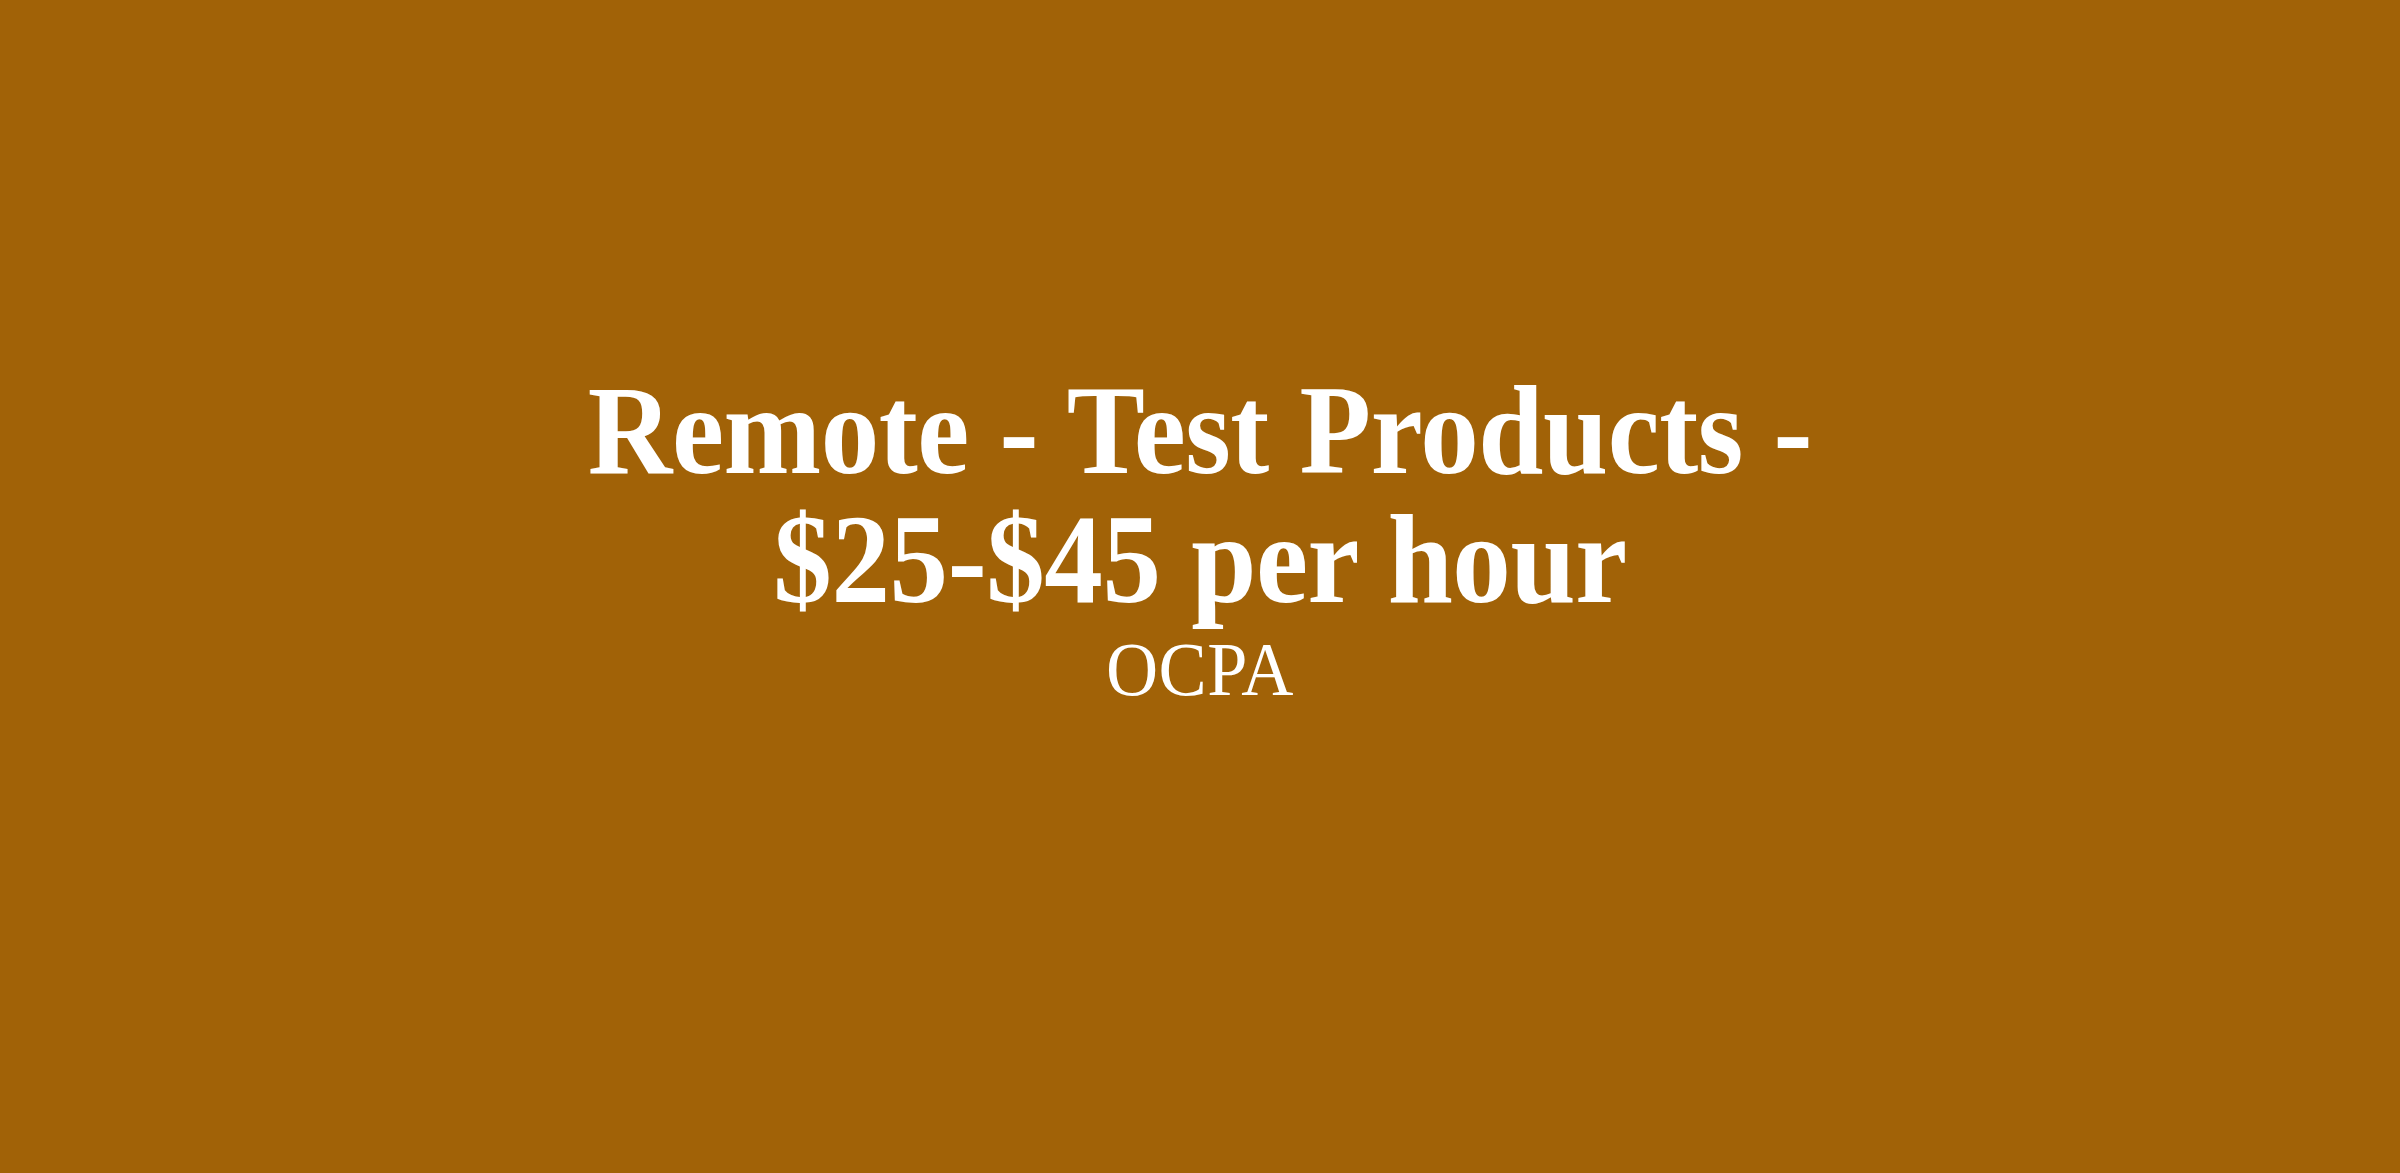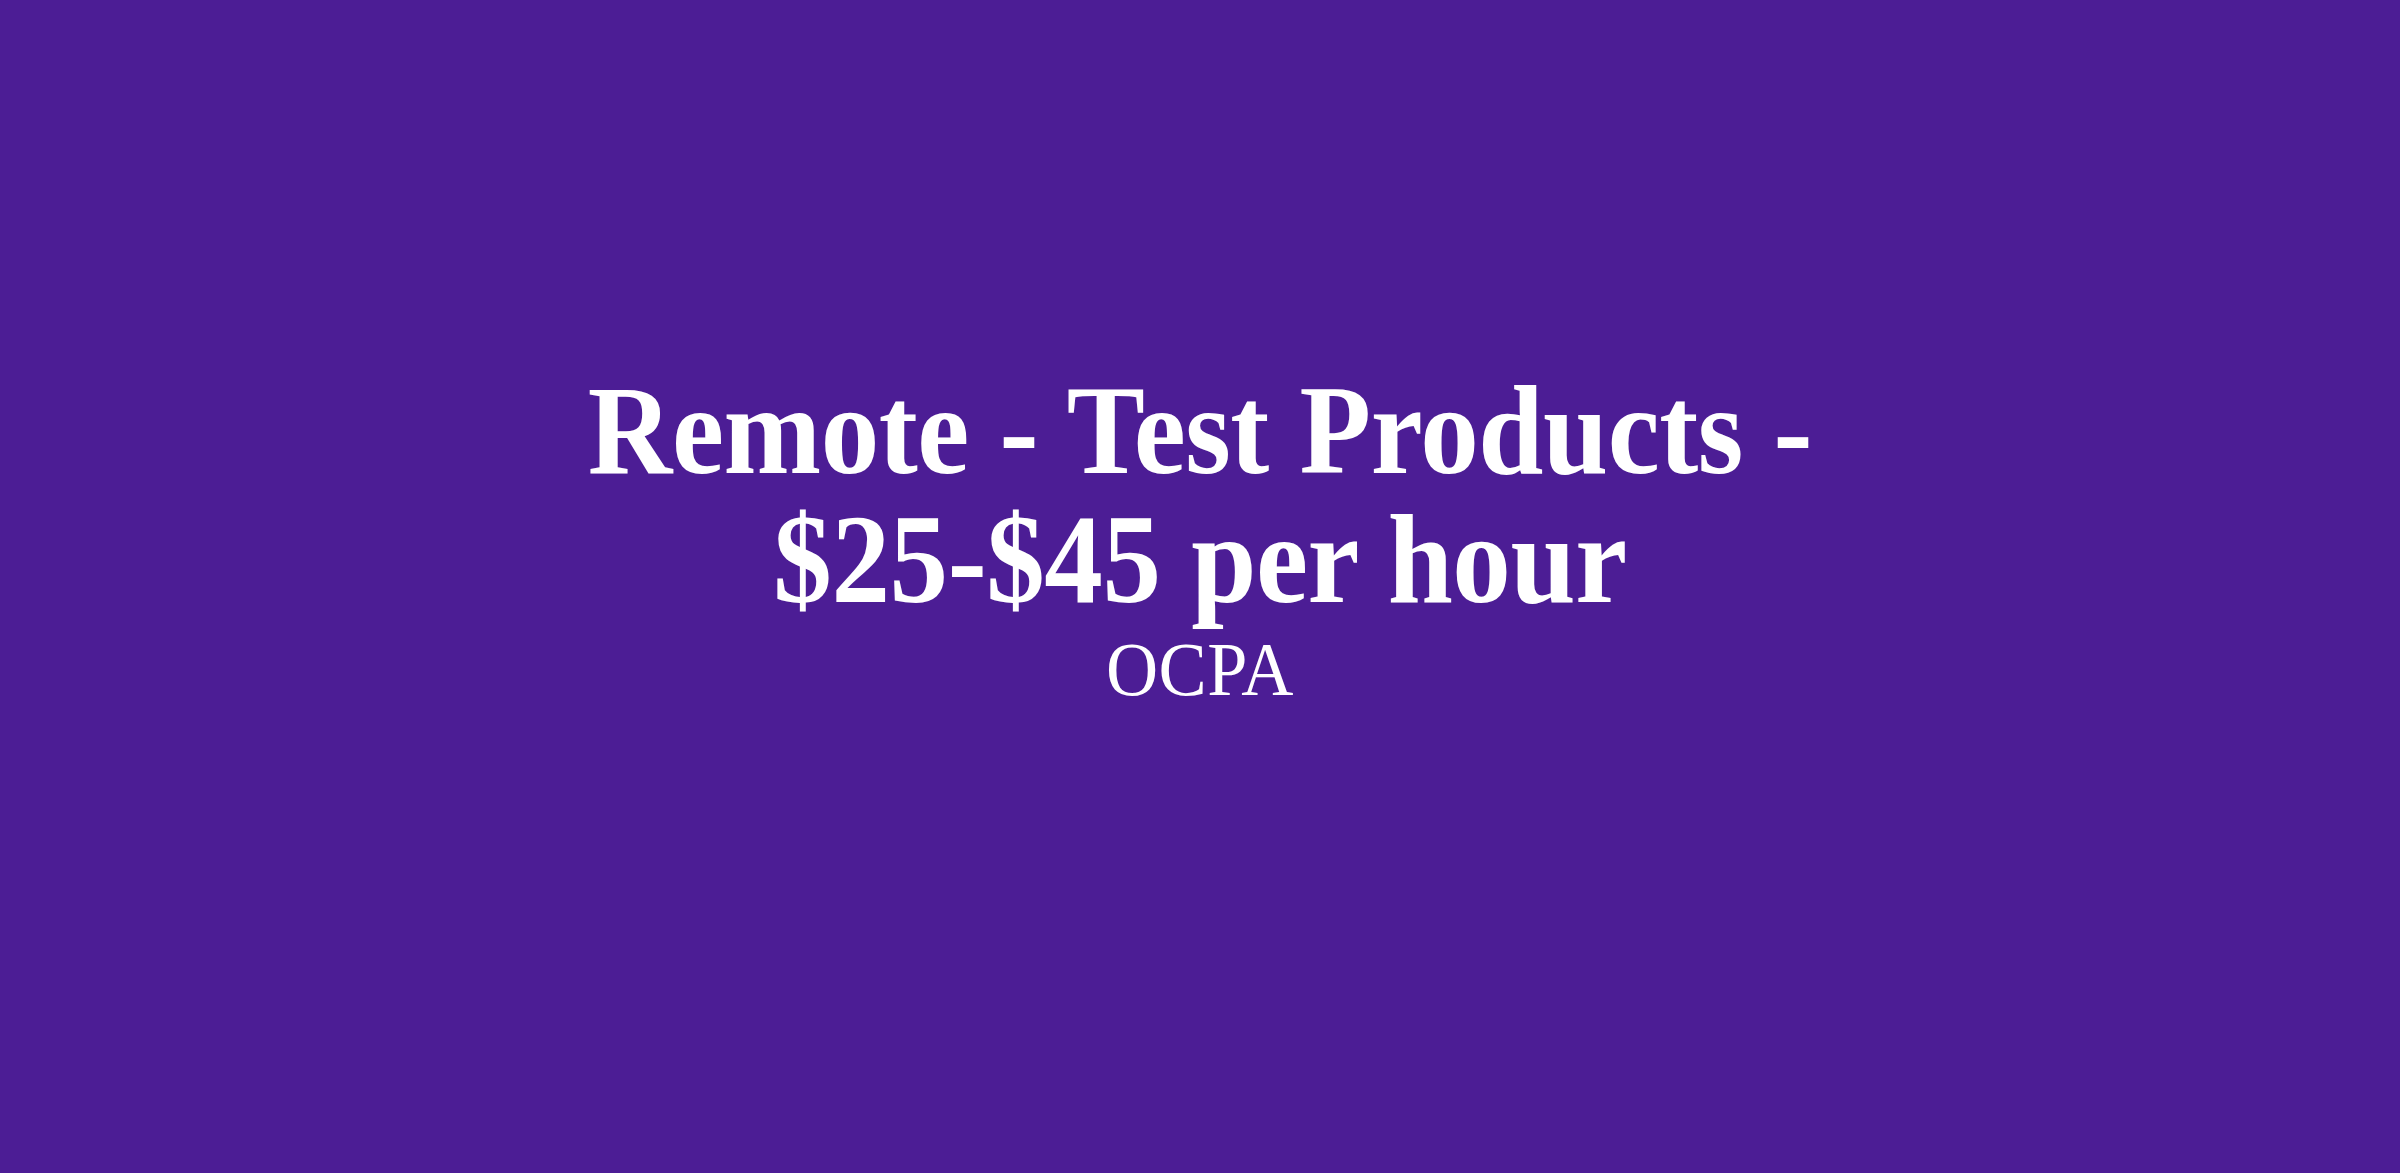--- a/index.html
+++ b/index.html
@@ -61,21 +61,21 @@
     line-height: 1.05;
     letter-spacing: 0.5px;
     text-align: center;
     transform: scaleX(0.95);
     transform-origin: center center;
   }
 </style>
 </head>
 <body>
 
-<div class="poster" style="background: #4c1d95;">
+<div class="poster" style="background: #a16207;">
 
   <div class="text-stack">
 
     <div class="headline" style="color: rgb(255, 255, 255);">Remote - Test Products - $25-$45 per hour</div>
 
     <div class="subtitle" style="color: rgb(255, 255, 255);">OCPA</div>
 
   </div>
 
 </div>

